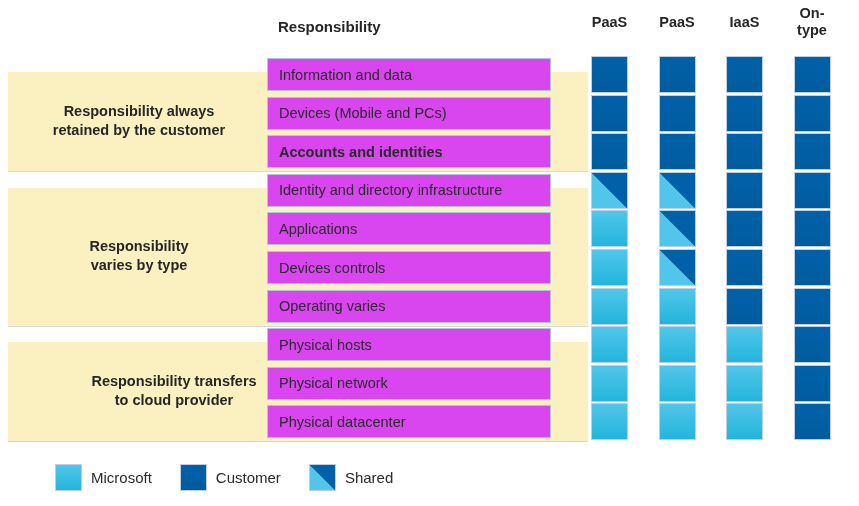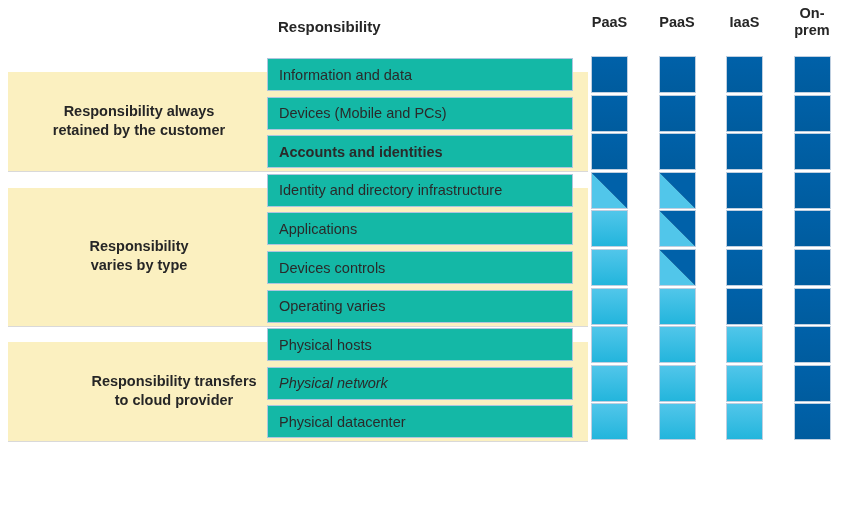--- a/index.html
+++ b/index.html
@@ -55,23 +55,23 @@
     color:#262626;
     z-index:5;
     white-space:pre-line;
   }
   .col-header.two-line{top:5px;}
 
   
   .row-bar{
     position:absolute;
     left:267px;
-    width:306px;
+    width:284px;
     height:33px;
-    background:#14b8a6;
+    background:#d946ef;
     border:1px solid #AFC6DF;
     box-sizing:border-box;
     z-index:3;
   }
   .row-bar .row-text{
     position:absolute;
     left:11px;
     top:50%;
     transform:translateY(-50%);
     font-size:14.5px;
@@ -145,21 +145,21 @@
 to cloud provider</div>
     </div>
 
   <div class="resp-header">Responsibility</div>
 
   <div id="col-header-layer">
       <div class="col-header" style="left: 582.5px;">PaaS</div>
       <div class="col-header" style="left: 650px;">PaaS</div>
       <div class="col-header" style="left: 717.5px;">IaaS</div>
       <div class="col-header two-line" style="left: 785px;">On-
-prem</div>
+type</div>
     </div>
 
   <div id="matrix-layer">
       <div class="row-bar" style="top: 58px;">
         <span class="row-text">Information and data</span>
       </div>
       <div class="cell customer" style="left: 591px; top: 56px;"></div>
       <div class="cell customer" style="left: 658.5px; top: 56px;"></div>
       <div class="cell customer" style="left: 726px; top: 56px;"></div>
       <div class="cell customer" style="left: 793.5px; top: 56px;"></div>
@@ -205,30 +205,44 @@
       <div class="cell microsoft" style="left: 658.5px; top: 287.6px;"></div>
       <div class="cell customer" style="left: 726px; top: 287.6px;"></div>
       <div class="cell customer" style="left: 793.5px; top: 287.6px;"></div>
       <div class="row-bar" style="top: 328.2px;">
         <span class="row-text">Physical hosts</span>
       </div>
       <div class="cell microsoft" style="left: 591px; top: 326.2px;"></div>
       <div class="cell microsoft" style="left: 658.5px; top: 326.2px;"></div>
       <div class="cell microsoft" style="left: 726px; top: 326.2px;"></div>
       <div class="cell customer" style="left: 793.5px; top: 326.2px;"></div>
-      <div class="row-bar" style="top: 366.8px; font-style: italic;">
+      <div class="row-bar" style="top: 366.8px;">
         <span class="row-text">Physical network</span>
       </div>
       <div class="cell microsoft" style="left: 591px; top: 364.8px;"></div>
       <div class="cell microsoft" style="left: 658.5px; top: 364.8px;"></div>
       <div class="cell microsoft" style="left: 726px; top: 364.8px;"></div>
       <div class="cell customer" style="left: 793.5px; top: 364.8px;"></div>
       <div class="row-bar" style="top: 405.4px;">
         <span class="row-text">Physical datacenter</span>
       </div>
       <div class="cell microsoft" style="left: 591px; top: 403.4px;"></div>
       <div class="cell microsoft" style="left: 658.5px; top: 403.4px;"></div>
       <div class="cell microsoft" style="left: 726px; top: 403.4px;"></div>
       <div class="cell customer" style="left: 793.5px; top: 403.4px;"></div>
     </div>
 
+  <div class="legend" id="legend">
+      <div class="legend-item">
+        <div class="swatch microsoft"></div>
+        <div class="legend-label">Microsoft</div>
+      </div>
+      <div class="legend-item">
+        <div class="swatch customer"></div>
+        <div class="legend-label">Customer</div>
+      </div>
+      <div class="legend-item">
+        <div class="swatch shared"></div>
+        <div class="legend-label">Shared</div>
+      </div>
+    </div>
 
 </div>
 
 </body></html>

